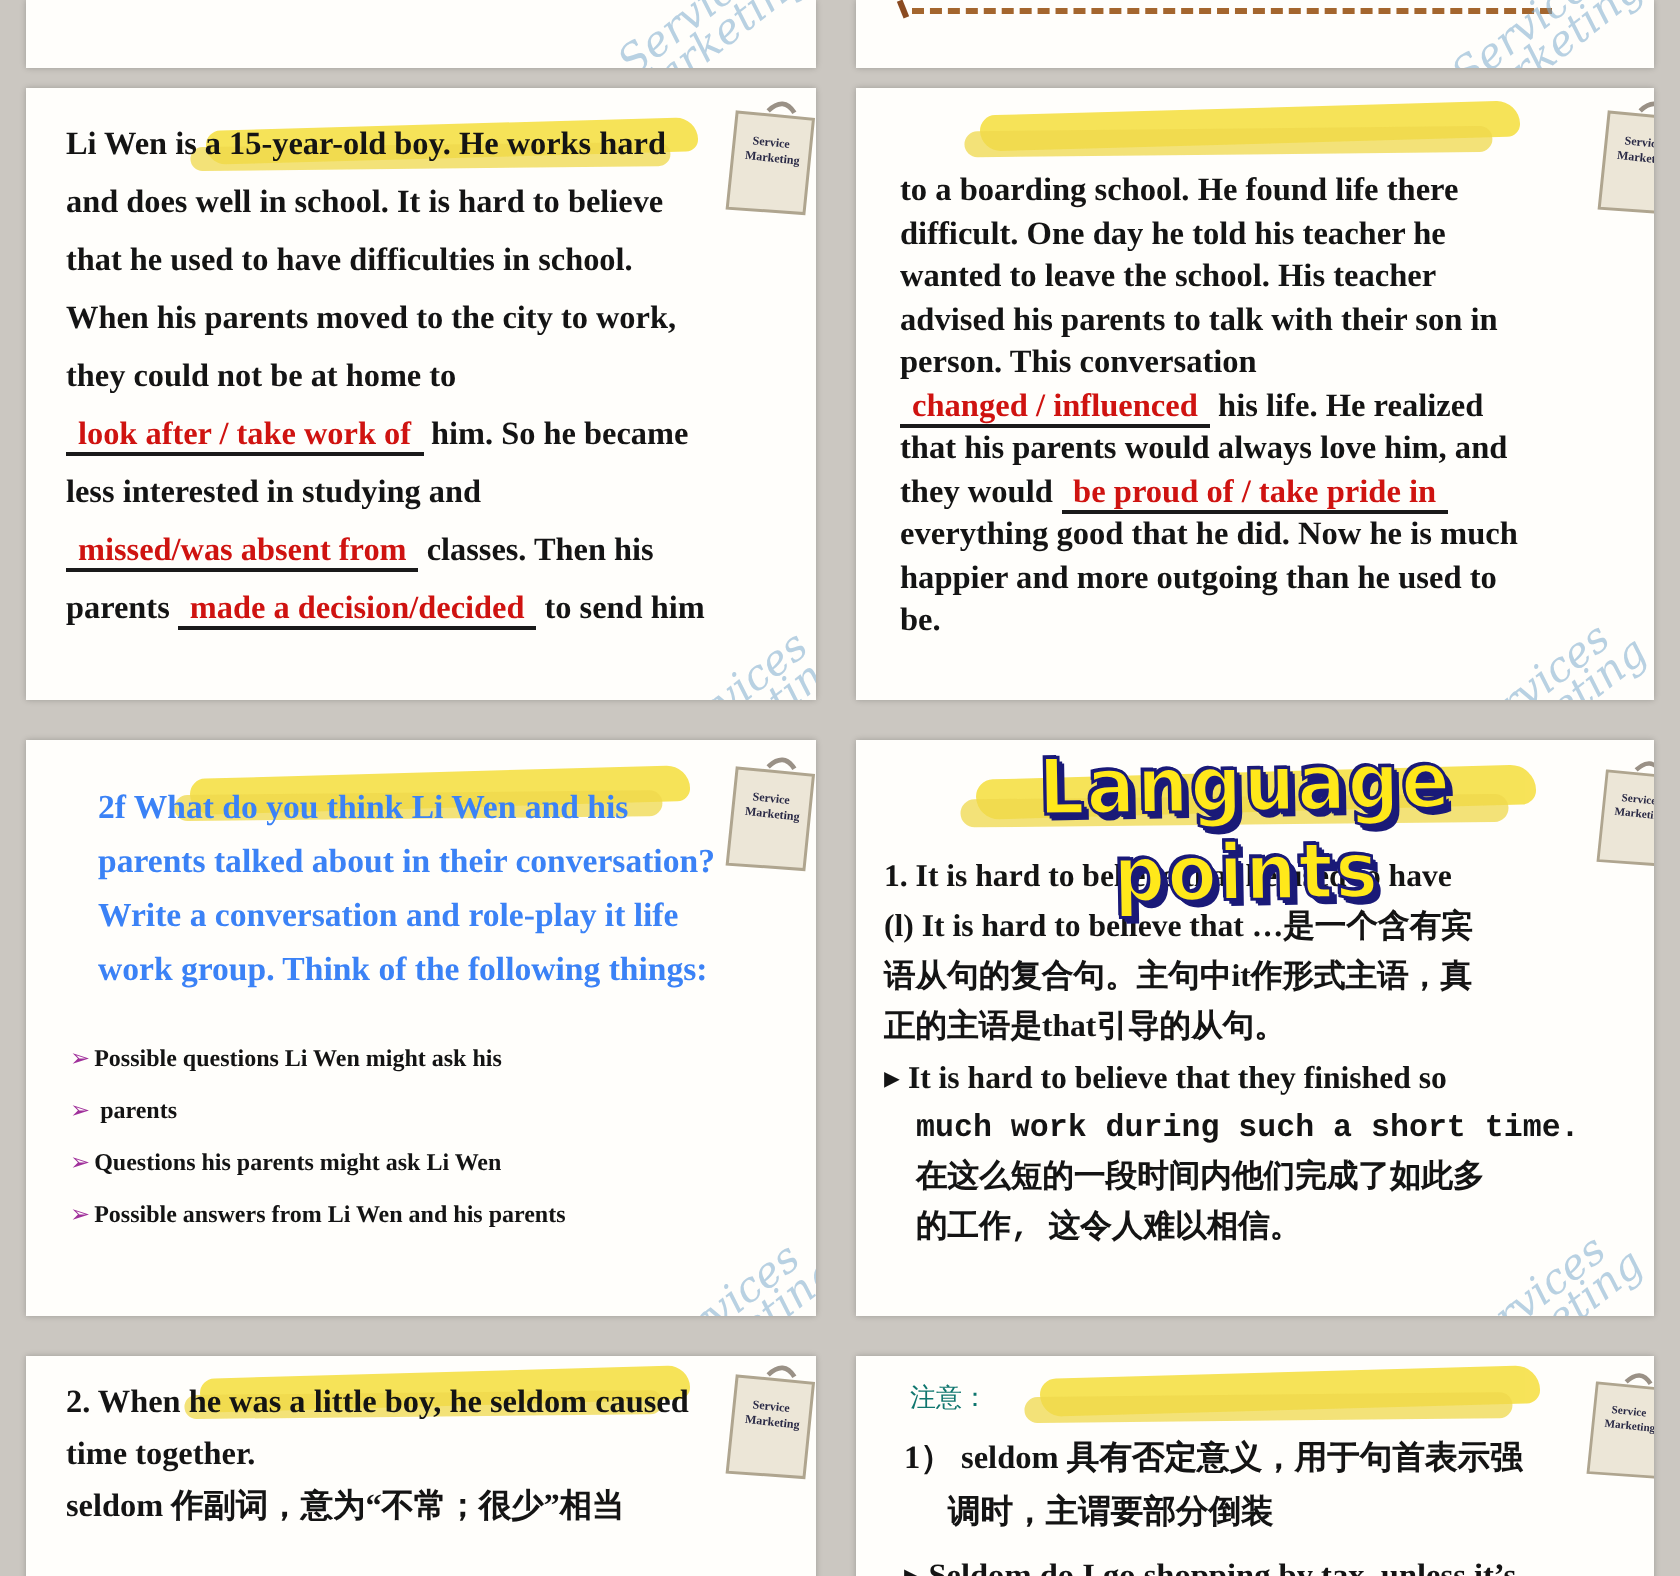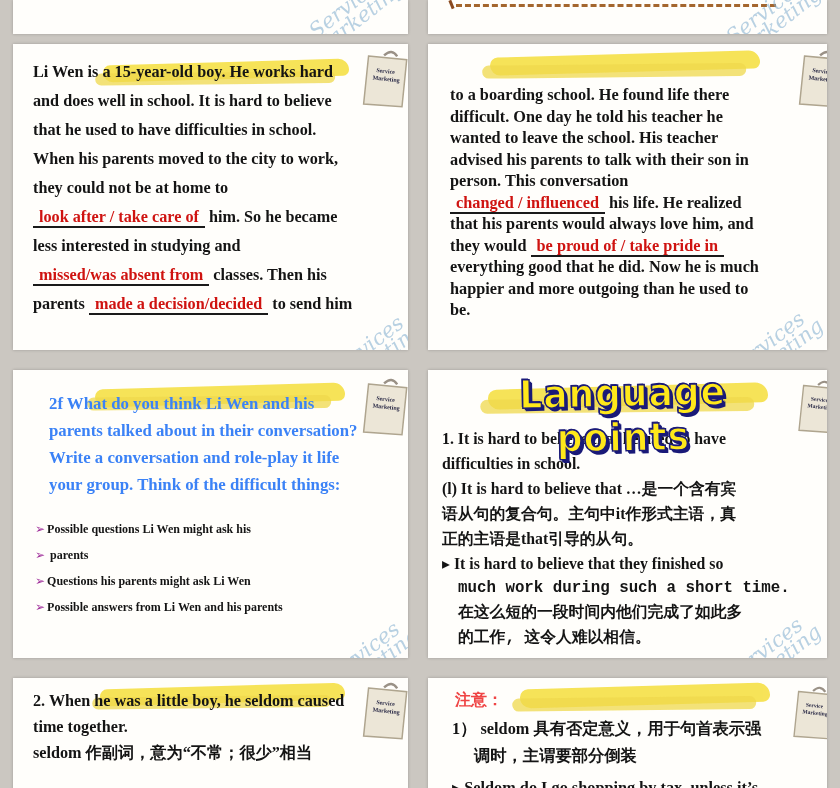--- a/index.html
+++ b/index.html
@@ -36,21 +36,21 @@
   .smallbullet { font-family:"DejaVu Sans", sans-serif; margin-right:4px; }
   .ind { padding-left:16px;font-family:Liberation Mono, monospace; }
   .lang-title {
     position:absolute; text-align:center; z-index:2;
     font-family:"DejaVu Sans", sans-serif; font-weight:bold; font-size:36px;
     color:#ffe81a; letter-spacing:1px; transform:rotate(-1deg) scaleY(1.08);
     -webkit-text-stroke:1.4px #1a1a78;
     text-shadow:2px 2px 0 #1a1a78, 3px 3px 0 #1a1a78, -1px -1px 0 #1a1a78;
   }
   .note-label {
-    position:absolute; font-weight:bold; font-size:16px; color:#ef4444;
+    position:absolute; font-weight:normal; font-size:13px; color:#0f766e;
     font-family:"DejaVu Sans", sans-serif;
   }
   .dash-line { position:absolute; border-top:3px dashed #a4662e; }
   .dash-corner { position:absolute; width:3px; height:9px; background:#8a4a20; transform:rotate(-22deg); }
 </style>
 </head>
 <body>
 
 <div class="page">
 
@@ -77,21 +77,21 @@
       <path d="M9 14 L47 9 L53 56 L15 62 Z" fill="#ece6d7" stroke="#afa58f" stroke-width="1.5"></path>
       <text x="20" y="28" font-size="6" font-weight="bold" fill="#2a2a46" transform="rotate(-7 20 28)">Service</text>
       <text x="18" y="36" font-size="6" font-weight="bold" fill="#2a2a46" transform="rotate(-7 18 36)">Marketing</text>
     </svg>
     <div class="content" style="left:20px;top:14px;font-size:16.2px;line-height:29px;">
       <div class="ln"><span>Li Wen is a 15-year-old boy. He works hard</span></div>
       <div class="ln"><span>and does well in school. It is hard to believe</span></div>
       <div class="ln"><span>that he used to have difficulties in school.</span></div>
       <div class="ln"><span>When his parents moved to the city to work,</span></div>
       <div class="ln"><span>they could not be at home to</span></div>
-      <div class="ln"><span></span><span class="fill">look after / take care of</span><span> him. So he became</span></div>
+      <div class="ln"><span></span><span class="fill">look after / take work of</span><span> him. So he became</span></div>
       <div class="ln"><span>less interested in studying and</span></div>
       <div class="ln"><span></span><span class="fill">missed/was absent from</span><span> classes. Then his</span></div>
       <div class="ln"><span>parents </span><span class="fill">made a decision/decided</span><span> to send him</span></div>
     </div>
     <div class="wm" style="right:-18px;bottom:-22px;">
       <span>Services</span>
       <span>Marketing</span>
     </div>
   </div>
 
@@ -127,21 +127,21 @@
     <svg class="bag" style="left:342px;top:4px;" width="58" height="64" viewBox="0 0 58 64">
       <path d="M24 10 q6 -9 13 -2" stroke="#9a9186" stroke-width="2.4" fill="none"></path>
       <path d="M9 14 L47 9 L53 56 L15 62 Z" fill="#ece6d7" stroke="#afa58f" stroke-width="1.5"></path>
       <text x="20" y="28" font-size="6" font-weight="bold" fill="#2a2a46" transform="rotate(-7 20 28)">Service</text>
       <text x="18" y="36" font-size="6" font-weight="bold" fill="#2a2a46" transform="rotate(-7 18 36)">Marketing</text>
     </svg>
     <div class="content blue" style="left:36px;top:20px;font-size:16.8px;line-height:27px;">
       <div class="ln"><span>2f  What do you think Li Wen and his</span></div>
       <div class="ln"><span>parents talked about in their conversation?</span></div>
       <div class="ln"><span>Write a conversation and role-play it life</span></div>
-      <div class="ln"><span>your group. Think of the difficult things:</span></div>
+      <div class="ln"><span>work group. Think of the following things:</span></div>
     </div>
     <div class="content" style="left:22px;top:146px;font-size:12px;line-height:26px;">
       <div class="ln"><span class="arrow">➢</span><span>Possible questions Li Wen might ask his</span></div>
       <div class="ln"><span class="arrow">➢</span><span>  parents</span></div>
       <div class="ln"><span class="arrow">➢</span><span>Questions his parents might ask Li Wen</span></div>
       <div class="ln"><span class="arrow">➢</span><span>Possible answers from Li Wen and his parents</span></div>
     </div>
     <div class="wm" style="right:-14px;bottom:-20px;">
       <span>Services</span>
       <span>Marketing</span>
@@ -152,21 +152,20 @@
     <div class="swoosh" style="left:60px;top:16px;width:280px;height:20px;z-index:1;"></div>
     <div class="lang-title" style="left:30px;top:4px;width:330px;">Language points</div>
     <svg class="bag" style="left:363px;top:6px;" width="54" height="60" viewBox="0 0 58 64">
       <path d="M24 10 q6 -9 13 -2" stroke="#9a9186" stroke-width="2.4" fill="none"></path>
       <path d="M9 14 L47 9 L53 56 L15 62 Z" fill="#ece6d7" stroke="#afa58f" stroke-width="1.5"></path>
       <text x="20" y="28" font-size="6" font-weight="bold" fill="#2a2a46" transform="rotate(-7 20 28)">Service</text>
       <text x="18" y="36" font-size="6" font-weight="bold" fill="#2a2a46" transform="rotate(-7 18 36)">Marketing</text>
     </svg>
     <div class="content" style="left:14px;top:56px;font-size:15.8px;line-height:25px;">
       <div class="ln"><span>1. It is hard to believe that he used to have</span></div>
-      <div class="ln"><span>difficulties in school.</span></div>
       <div class="ln"><span>(l) It is hard to believe that …是一个含有宾</span></div>
       <div class="ln"><span>语从句的复合句。主句中it作形式主语，真</span></div>
       <div class="ln"><span>正的主语是that引导的从句。</span></div>
       <div class="ln"><span class="smallbullet">▸</span><span>It is hard to believe that they finished so</span></div>
       <div class="ln ind"><span>much work during such a short time.</span></div>
       <div class="ln ind"><span>在这么短的一段时间内他们完成了如此多</span></div>
       <div class="ln ind"><span>的工作, 这令人难以相信。</span></div>
     </div>
     <div class="wm" style="right:2px;bottom:-16px;">
       <span>Services</span>

